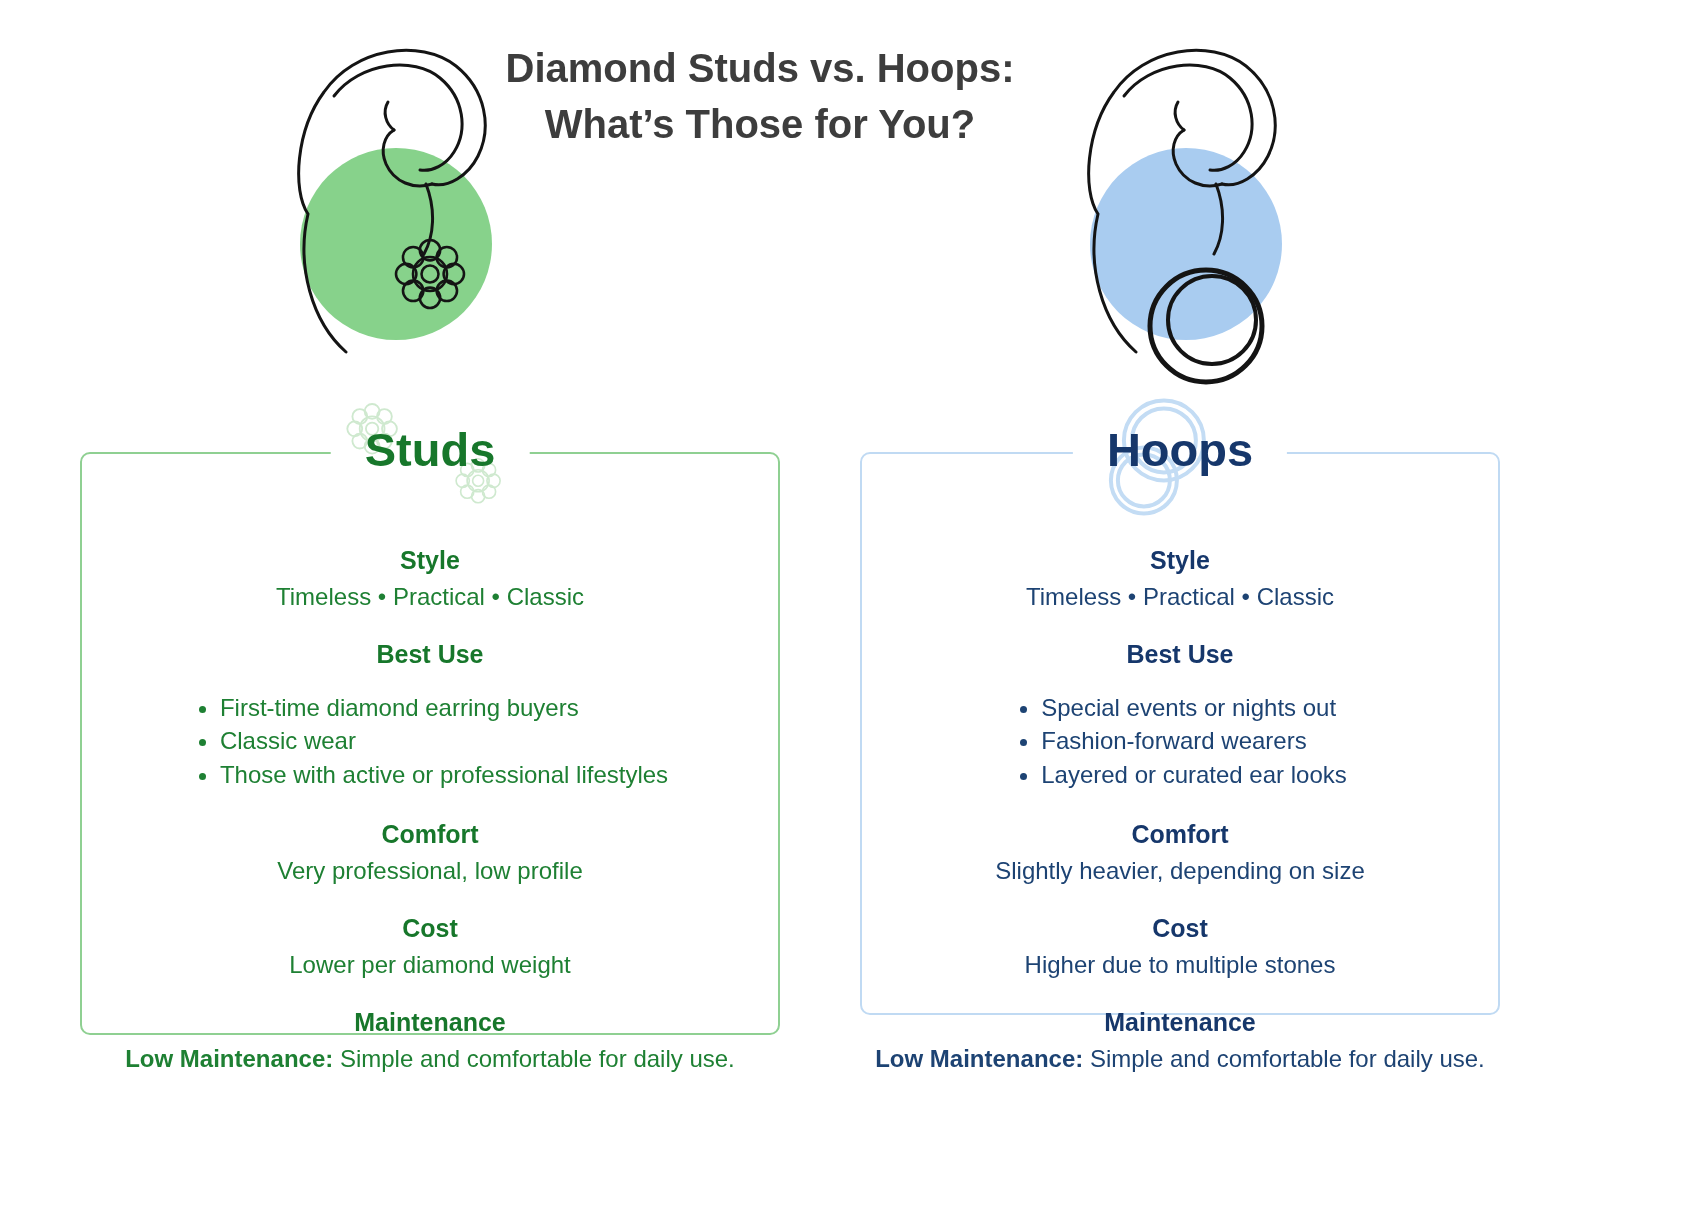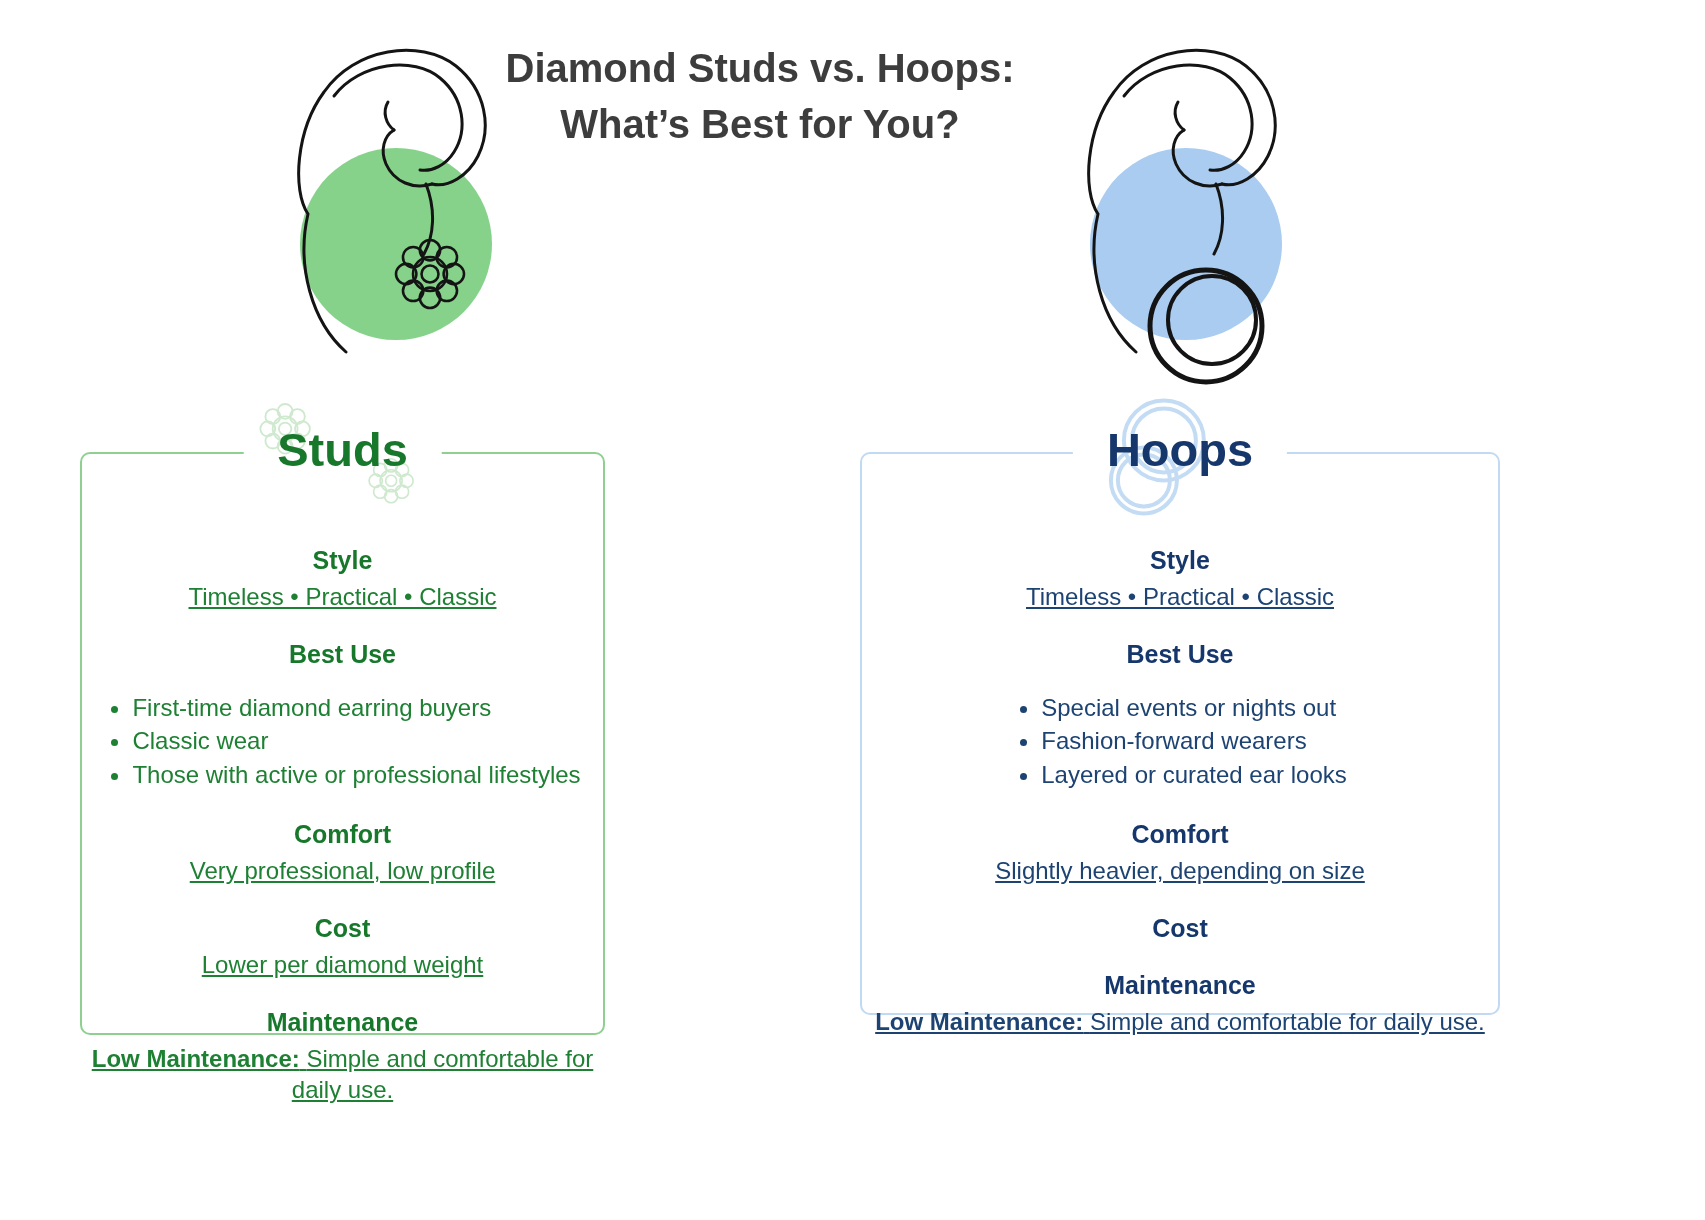--- a/index.html
+++ b/index.html
@@ -11,41 +11,41 @@
   .hero-title{
     position:absolute;left:440px;top:40px;width:640px;text-align:center;
     font-size:40px;font-weight:700;color:#3d3d3d;line-height:1.4;
   }
   .ear{position:absolute;}
   
   .card{
     position:absolute;background:#fff;border-radius:10px;text-align:center;
     box-sizing:border-box;padding-top:64px;
   }
-  .card.studs{left:80px;top:452px;width:525px;height:583px;border:2px solid #8fd092;}
+  .card.studs{left:80px;top:452px;width:700px;height:583px;border:2px solid #8fd092;}
   .card.hoops{left:860px;top:452px;width:640px;height:563px;border:2px solid #c0daf3;}
 
   .card-title{
     position:absolute;top:-36px;left:50%;transform:translateX(-50%);
     background:#fff;padding:4px 34px;font-size:47px;font-weight:700;white-space:nowrap;
   }
   .studs .card-title{color:#17772b;}
   .hoops .card-title{color:#16376b;}
   .card-title .deco{
     position:absolute;left:50%;top:50%;pointer-events:none;z-index:0;
   }
   .studs .deco{transform:translate(-52%,-46%);color:#cfe9cf;}
   .hoops .deco{transform:translate(-62%,-42%);color:#c3dcf4;}
   .card-title .title-text{position:relative;z-index:1;}
 
   .card h3{font-size:25px;font-weight:700;margin:28px 0 6px;}
   .card .sec:first-of-type h3{margin-top:0;}
   .studs h3{color:#17772b;}
   .hoops h3{color:#16376b;}
-  .card p{font-size:24px;margin:0;line-height:1.3;text-decoration:underline;}
+  .card p{font-size:24px;margin:0;line-height:1.3;}
   .studs p,.studs li{color:#1e8033;}
   .hoops p,.hoops li{color:#1d4373;}
   .card ul{display:inline-block;text-align:left;margin:15px 0 0;padding-left:28px;}
   .card li{font-size:24px;line-height:1.3;margin:2px 0;}
   .card strong{font-weight:700;}
 </style>
 </head>
 <body>
 
 <svg width="0" height="0" style="position:absolute" aria-hidden="true">
@@ -60,21 +60,21 @@
       <circle cx="19.8" cy="19.8" r="12"></circle>
         <circle cx="-19.8" cy="19.8" r="12"></circle>
       <circle cx="19.8" cy="-19.8" r="12"></circle>
         <circle cx="-19.8" cy="-19.8" r="12"></circle>
     </g>
   </defs>
 </svg>
 
 <div class="hero-title">
   <div>Diamond Studs vs. Hoops:</div>
-  <div>What’s Best for You?</div>
+  <div>What’s Those for You?</div>
 </div>
 
 <svg class="ear" style="left:278px;top:30px" width="230" height="360" viewBox="0 0 230 360">
   <circle cx="118" cy="214" r="96" fill="#87d28b"></circle>
   <g stroke="#141414" stroke-width="3" fill="none" stroke-linecap="round">
     <path d="M 68 322 C 34 292 18 236 30 184 C 14 160 18 100 46 62 C 76 18 142 8 178 36 C 208 60 214 98 200 126 C 190 146 170 158 154 154"></path>
     <path d="M 56 66 C 82 32 136 26 162 48 C 186 68 190 100 176 122 C 168 135 154 142 142 140"></path>
     <path d="M 154 154 C 136 160 116 152 108 134 C 102 120 106 106 116 100"></path>
     <path d="M 116 100 C 108 94 104 82 110 72"></path>
     <path d="M 148 154 C 158 180 156 206 146 224"></path>
@@ -165,19 +165,20 @@
     </ul>
   </div>
 
   <div class="sec">
     <h3>Comfort</h3>
     <p>Slightly heavier, depending on size</p>
   </div>
 
   <div class="sec">
     <h3>Cost</h3>
+    <p>Higher due to multiple stones</p>
   </div>
 
   <div class="sec">
     <h3>Maintenance</h3>
     <p><strong>Low Maintenance:</strong> <span>Simple and comfortable for daily use.</span></p>
   </div>
 </section>
 
 </body></html>

